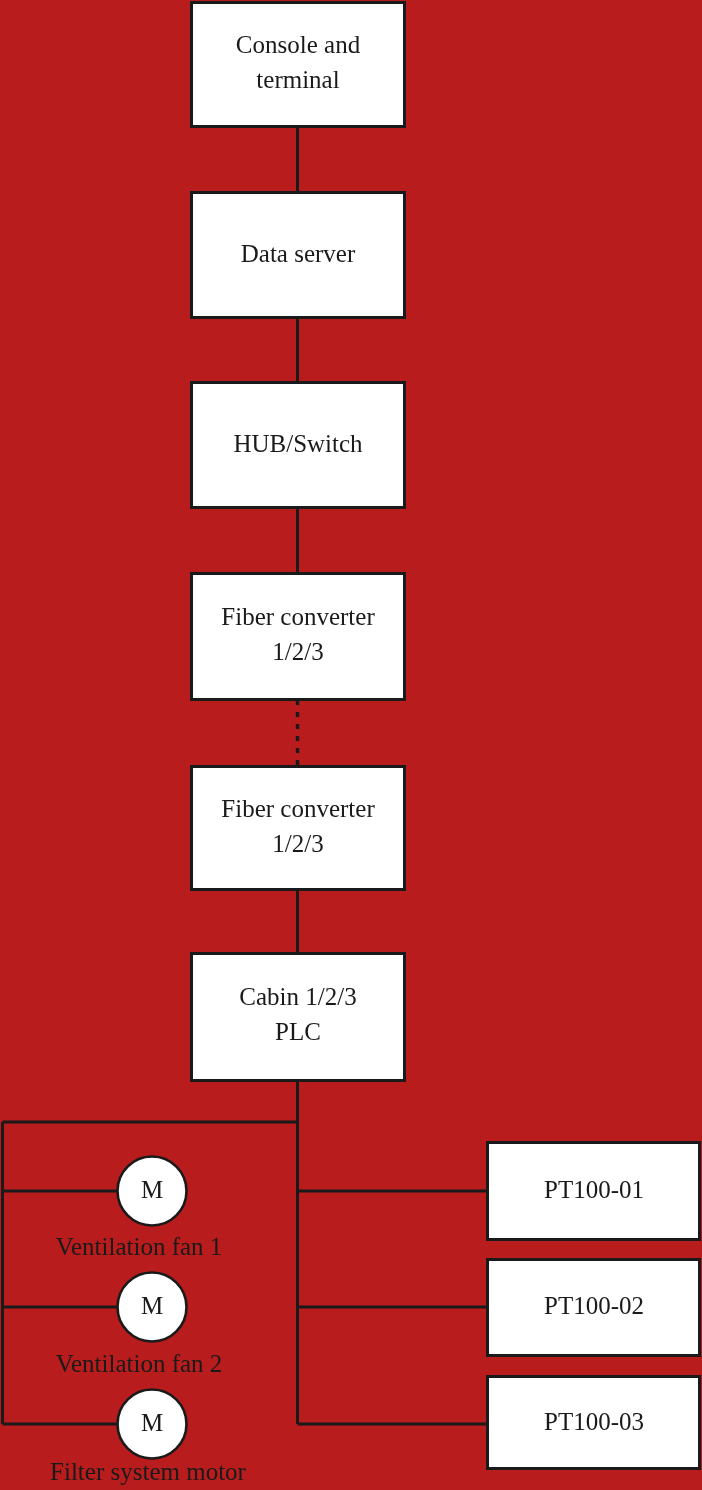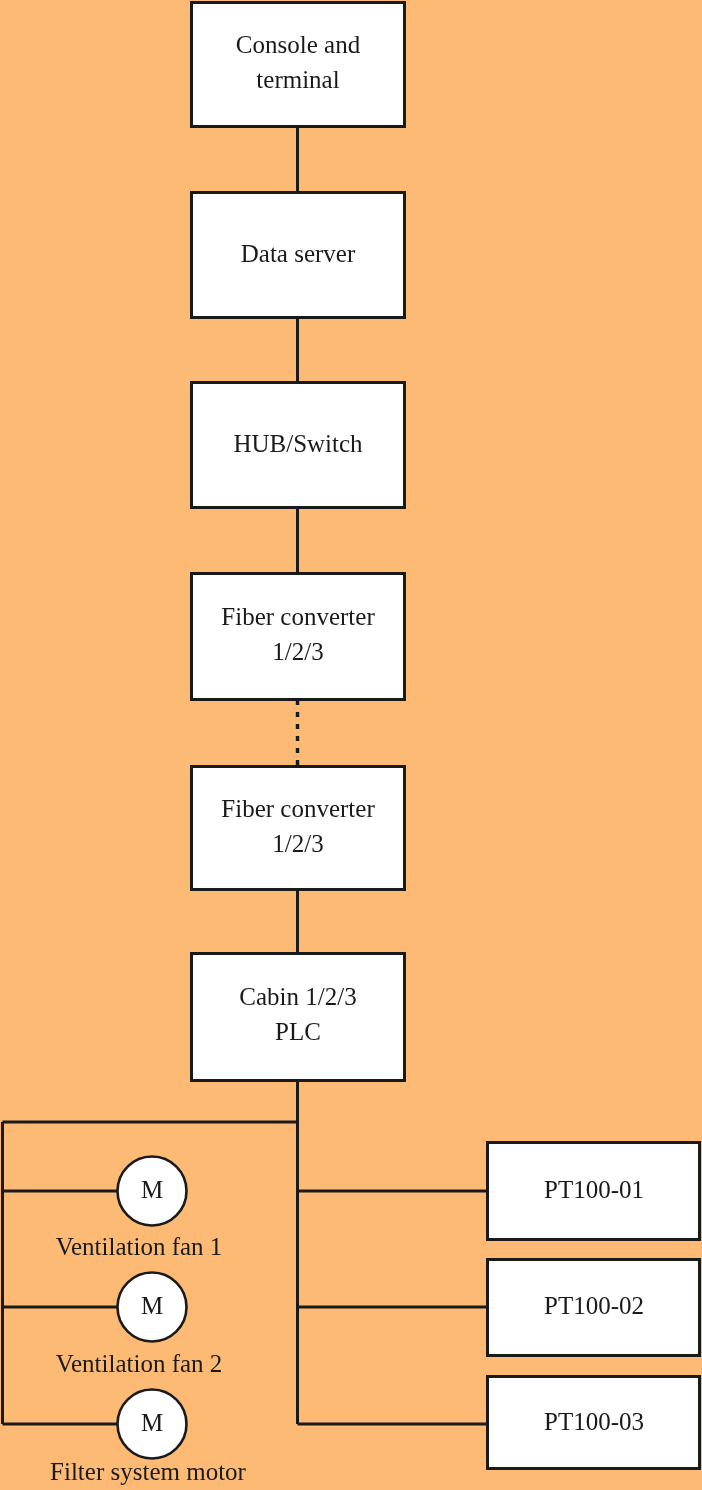--- a/index.html
+++ b/index.html
@@ -5,21 +5,21 @@
 <style>
   html, body {
     margin: 0;
     padding: 0;
     background: #ffffff;
   }
   #diagram-root {
     position: relative;
     width: 702px;
     height: 1490px;
-    background: #fdba74;
+    background: #b91c1c;
     font-family: "Liberation Serif", "DejaVu Serif", serif;
     overflow: hidden;
   }
   #diagram-svg {
     position: absolute;
     left: 0;
     top: 0;
     width: 702px;
     height: 1490px;
   }

